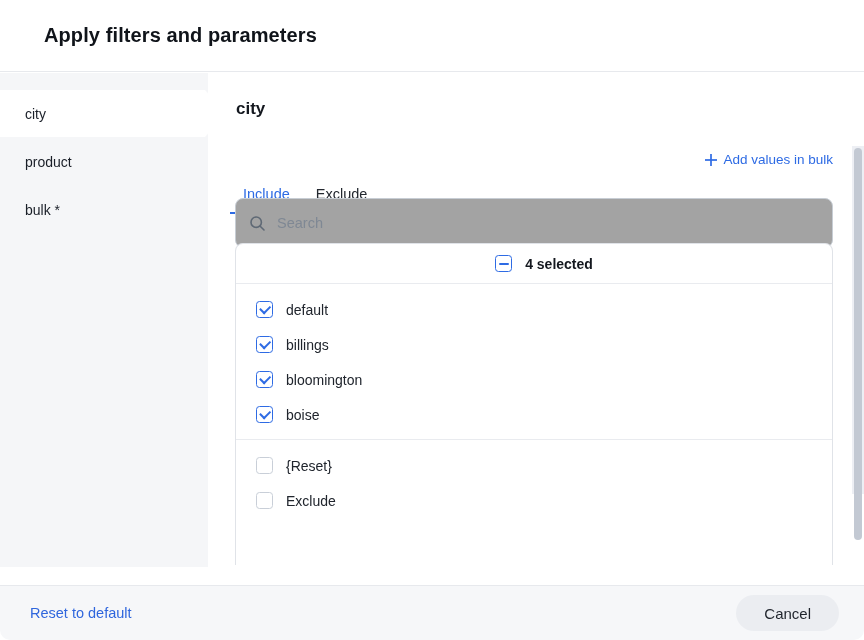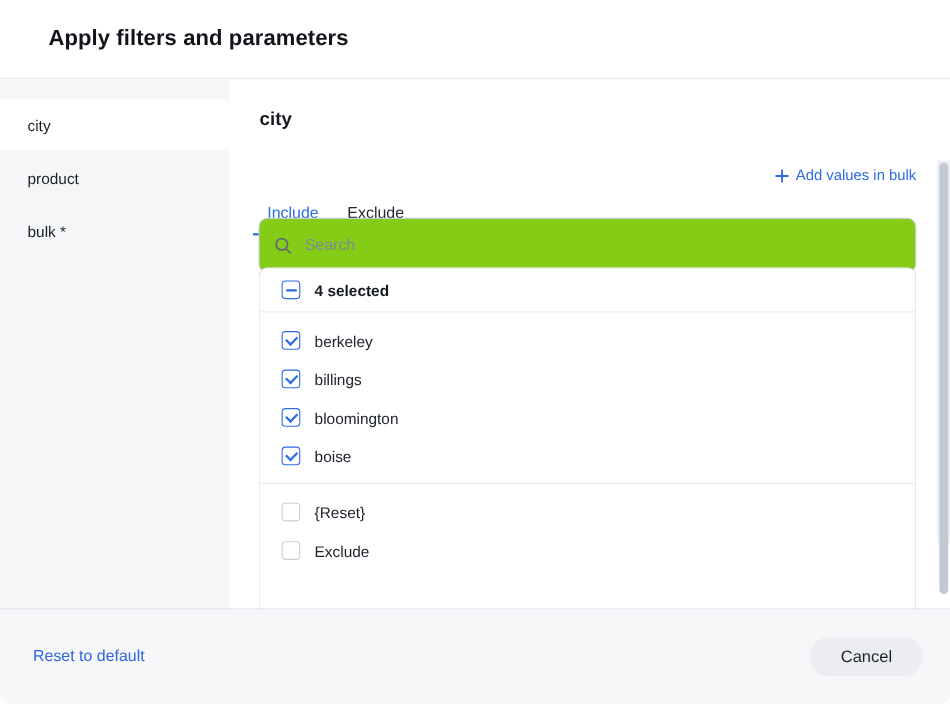--- a/index.html
+++ b/index.html
@@ -23,43 +23,43 @@
   
   .panel { position:absolute; left:208px; top:73px; right:0; bottom:73px; background:#fff; }
   .panel-title { position:absolute; left:28px; top:26px; font-size:17px; font-weight:700; color:#14181f; }
 
   .tabs { position:absolute; left:22px; top:74px; display:inline-flex; border-bottom:1px solid #e3e6ea;margin-top:32px; }
   .tab { padding:7px 13px 10px; font-size:14.5px; color:#23282f; cursor:pointer; }
   .tab.active { color:var(--accent,#2e6be4); border-bottom:2px solid var(--accent,#2e6be4); margin-bottom:-1px; }
 
   .bulk-link { position:absolute; right:31px; top:79px; display:flex; align-items:center; gap:5px; color:var(--accent,#2e6be4); font-size:13.5px; cursor:pointer; background:none; border:none; font-family:inherit; }
 
-  .search-box { position:absolute; left:27px; top:125px; width:598px; height:50px; border:1px solid var(--input-border,#c7cdd4); border-radius:8px; display:flex; align-items:center; padding-left:13px; gap:11px; background:#84cc16; }
+  .search-box { position:absolute; left:27px; top:125px; width:598px; height:50px; border:1px solid var(--input-border,#c7cdd4); border-radius:8px; display:flex; align-items:center; padding-left:13px; gap:11px; background:#a3a3a3; }
   .search-box input { flex:1; border:none; outline:none; background:transparent; font-family:inherit; font-size:14.5px; color:#1a1f28; height:100%; padding-right:10px; }
   .search-box input::placeholder { color:var(--muted,#7f8894); }
 
   .list { position:absolute; left:27px; top:170px; width:598px; height:322px; border:1px solid #e0e3e8; border-bottom:none; border-radius:8px 8px 0 0; background:#fff; overflow:hidden; }
-  .list-header { height:40px; display:flex; align-items:center; gap:13px; padding-left:20px; border-bottom:1px solid #e9ebef; font-size:14px; font-weight:700; color:#14181f; }
+  .list-header { height:40px; display:flex; align-items:center; gap:13px; padding-left:20px; border-bottom:1px solid #e9ebef; font-size:14px; font-weight:700; color:#14181f;justify-content:center; }
   .group { padding:8px 0 7px; }
   .group + .group { border-top:1px solid #e9ebef; }
   .row { height:35px; display:flex; align-items:center; gap:13px; padding-left:20px; font-size:14px; color:#20252d; cursor:pointer; }
 
   
   .cb { width:17px; height:17px; flex:none; background:#fff; border:1.5px solid var(--cb-border,#c9cfd8); border-radius:3.5px; position:relative; cursor:pointer; }
   .cb.checked { border-color:var(--accent,#2e6be4); }
   .cb.checked::after { content:""; position:absolute; left:2.5px; top:3px; width:8px; height:4.5px; border-left:2px solid var(--accent,#2e6be4); border-bottom:2px solid var(--accent,#2e6be4); transform:rotate(-45deg); }
   .cb.indeterminate { border-color:var(--accent,#2e6be4); }
   .cb.indeterminate::after { content:""; position:absolute; left:2.5px; right:2.5px; top:50%; margin-top:-1px; height:2px; border-radius:1px; background:var(--accent,#2e6be4); }
 
   
   .scroll-track { position:absolute; top:73px; bottom:73px; right:0; width:12px; background:var(--scroll-track,#edeff4); z-index:3; }
   .scroll-thumb { position:absolute; top:2px; left:2px; width:8px; height:392px; border-radius:4px; background:var(--scroll-thumb,#c3c9d3); cursor:grab; }
 
   
-  .dlg-footer { position:absolute; left:0; right:0; bottom:0; height:87px; background:var(--footer-bg,#f6f7f9); border-top:1px solid var(--divider,#e7e9ed); display:flex; align-items:center; padding:0 25px 0 30px; z-index:4; }
+  .dlg-footer { position:absolute; left:0; right:0; bottom:0; height:55px; background:var(--footer-bg,#f6f7f9); border-top:1px solid var(--divider,#e7e9ed); display:flex; align-items:center; padding:0 25px 0 30px; z-index:4; }
   .reset-link { color:var(--link,#2f66dd); font-size:14.5px; background:none; border:none; cursor:pointer; font-family:inherit; padding:0; }
   .footer-spacer { flex:1; }
   .btn { height:36px; border:none; border-radius:18px; font-family:inherit; font-size:15px; cursor:pointer; }
   .btn-cancel { background:var(--cancel-bg,#ebedf1); color:#1f242c; padding:0 28px; font-weight:400; }
   .btn-apply { background:var(--accent-btn,#2e6be2); color:#fff; padding:0 26px; font-weight:700; margin-left:17px; }
 </style>
 </head>
 <body>
 
 <div class="dialog">
@@ -111,21 +111,21 @@
 
     <div class="list">
       <div class="list-header">
         <span class="cb indeterminate"></span>
         <span>4 selected</span>
       </div>
       <div id="value-groups">
           <div class="group">
   <div class="row">
     <span class="cb checked"></span>
-    <span>berkeley</span>
+    <span>default</span>
   </div>
 
   <div class="row">
     <span class="cb checked"></span>
     <span>billings</span>
   </div>
 
   <div class="row">
     <span class="cb checked"></span>
     <span>bloomington</span>

